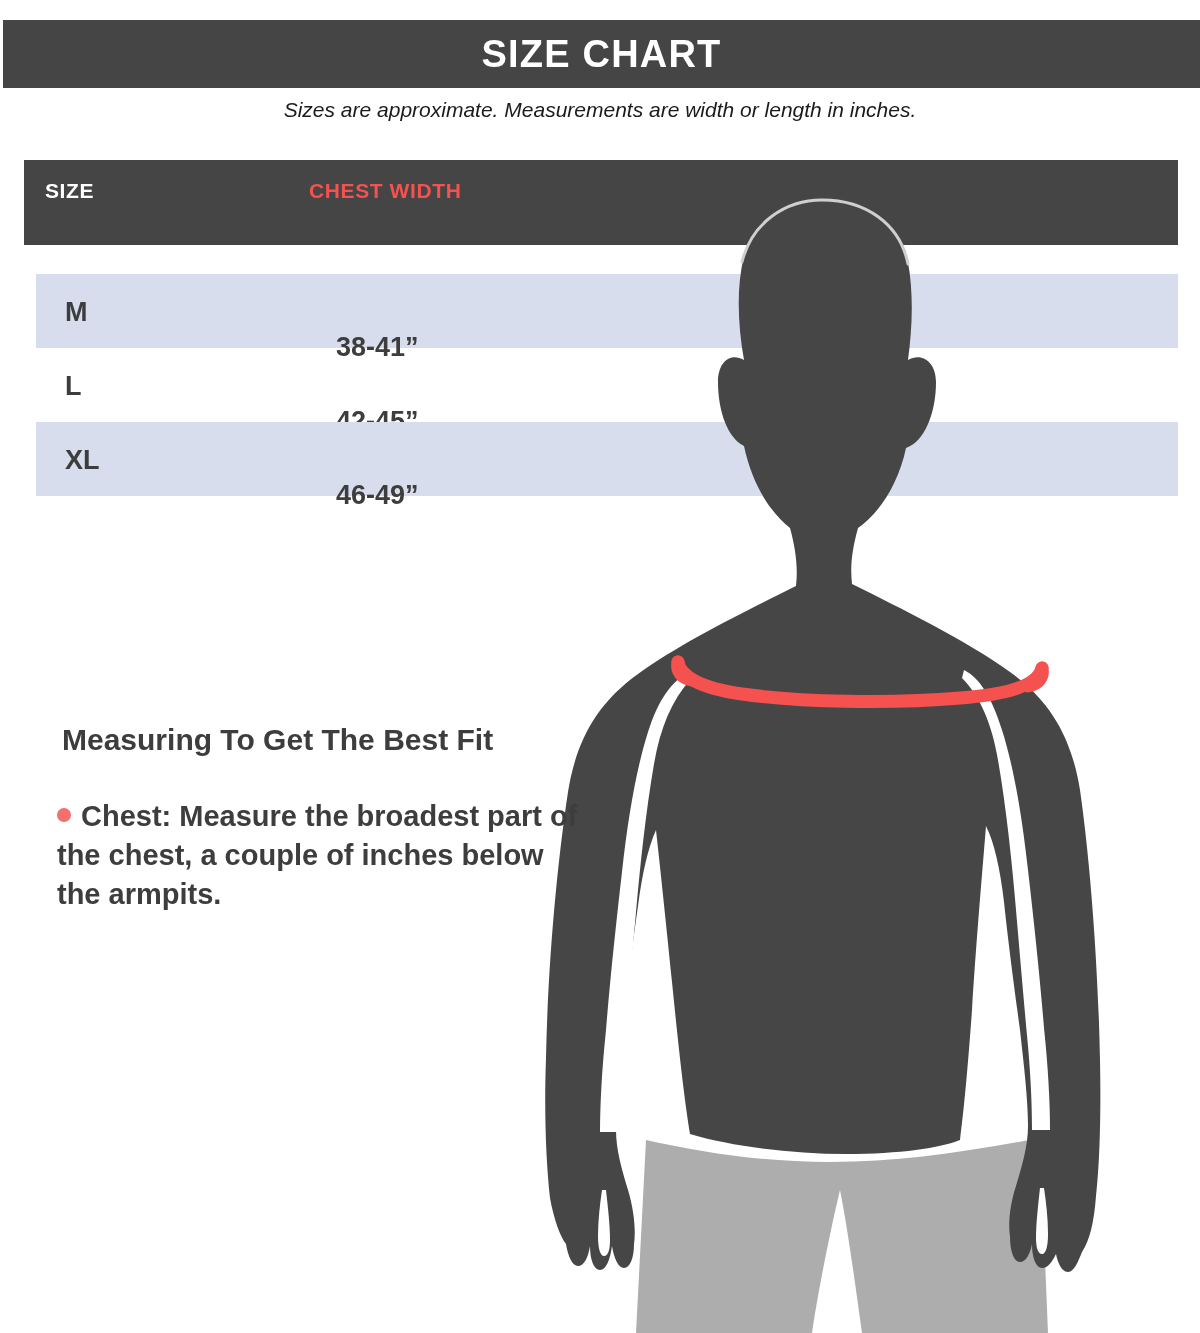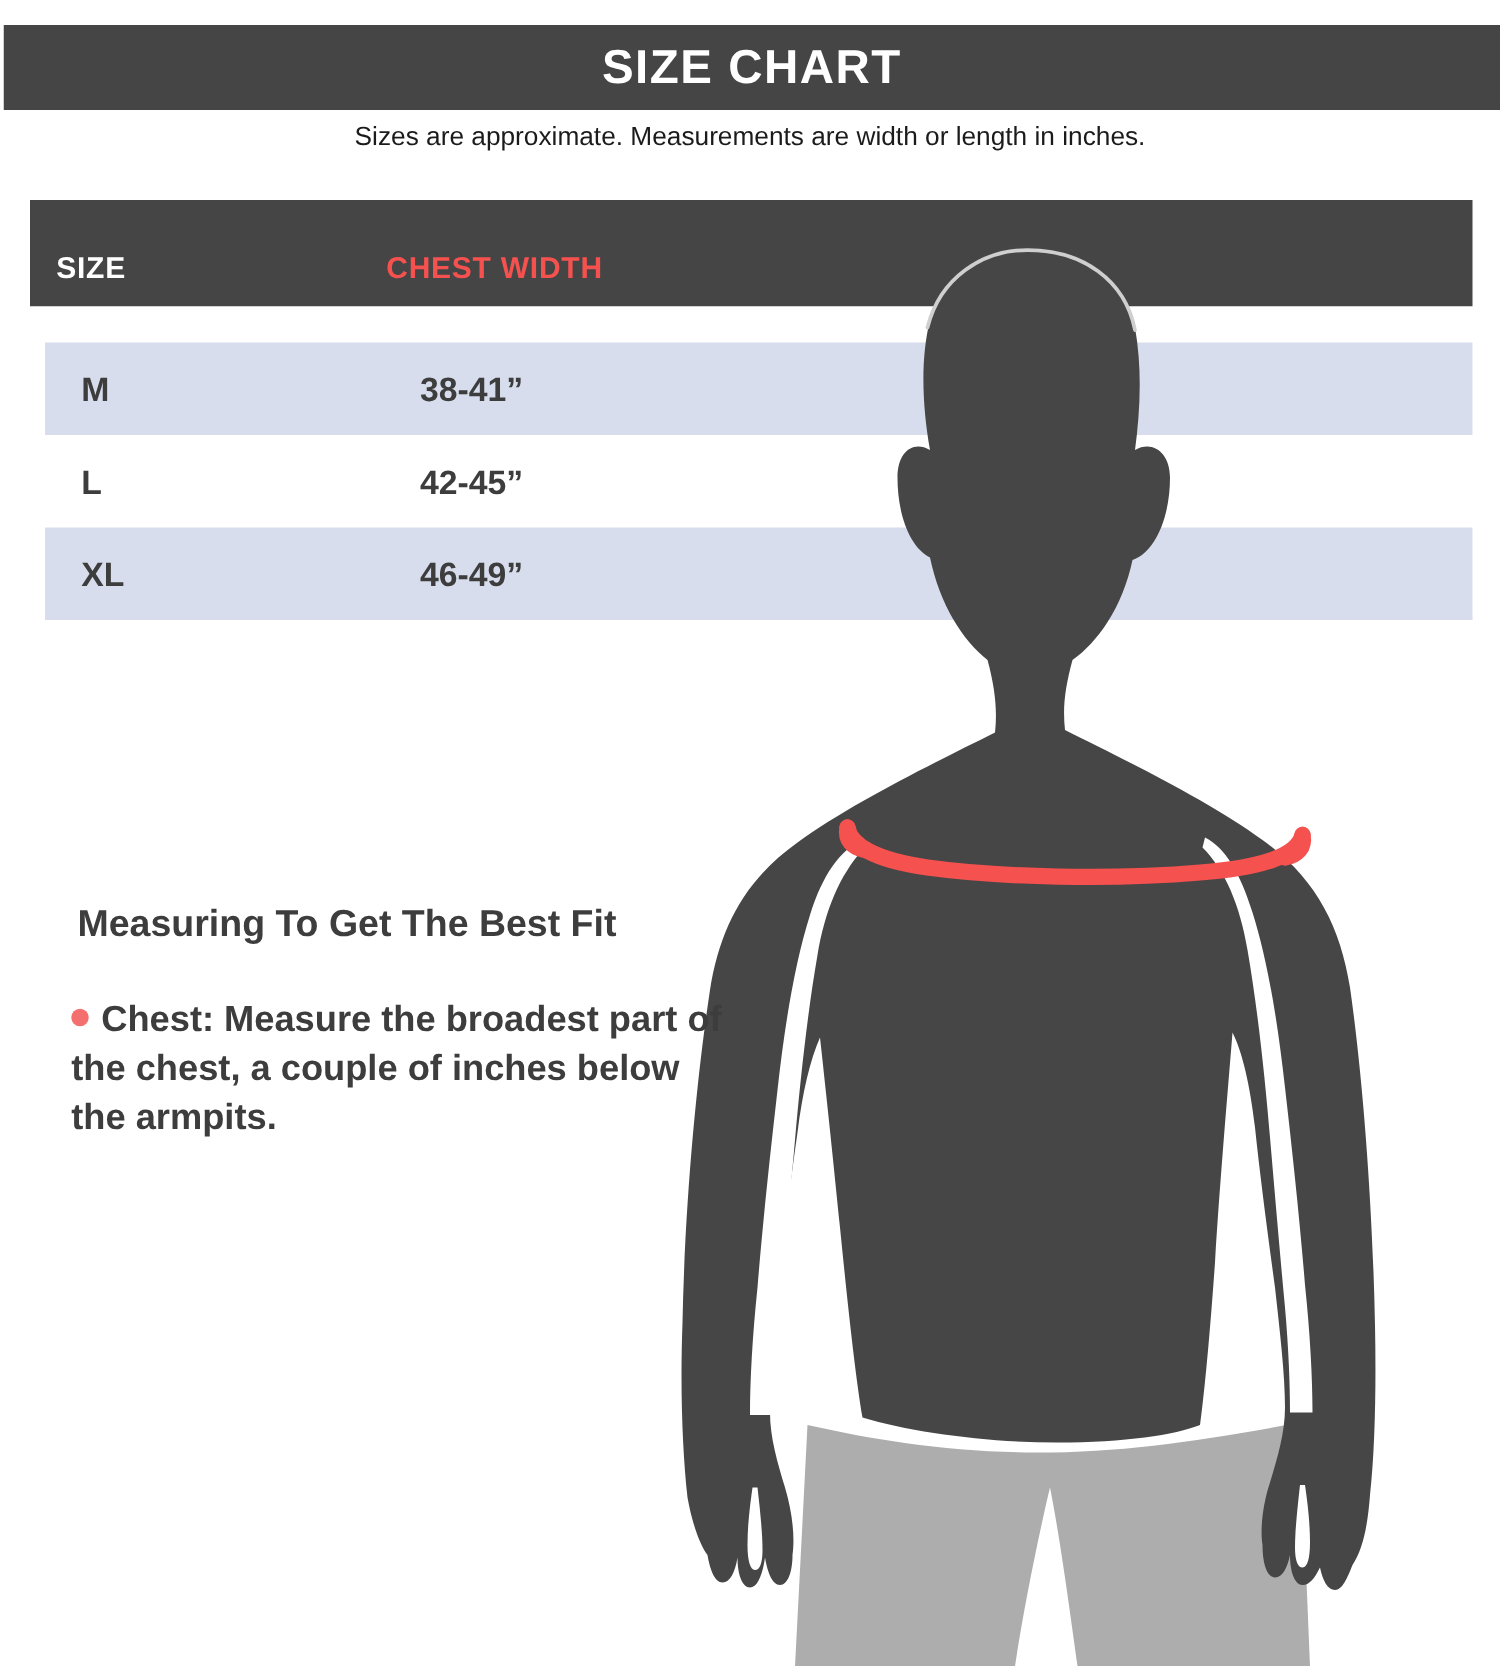--- a/index.html
+++ b/index.html
@@ -42,41 +42,42 @@
 
   .subtitle {
     position: absolute;
     left: 0;
     top: 98px;
     width: 1200px;
     text-align: center;
     font-size: 21px;
     color: #1b1b1b;
     font-weight: normal;
+    font-style: italic;
   }
 
   
   .table-wrap {
     position: absolute;
     left: 0;
     top: 160px;
     width: 1200px;
   }
   .table-head {
     position: absolute;
     left: 24px;
     top: 0px;
     width: 1154px;
     height: 85px;
     background: #454545;
   }
   .table-head .th {
     position: absolute;
-    top: 41px;
-    font-size: 24px;
+    top: 19px;
+    font-size: 21px;
     font-weight: bold;
     letter-spacing: 0.6px;
   }
   .th-size { left: 21px; color: #ffffff; }
   .th-chest { left: 285px; color: #f4514f; }
 
   .rows {
     position: absolute;
     left: 0;
     top: 114px;
@@ -100,21 +101,21 @@
   }
   .row .cell {
     position: absolute;
     top: 23px;
     font-size: 27px;
     font-weight: bold;
     color: #3d3d3d;
     white-space: nowrap;
   }
   .cell-size  { left: 65px; }
-  .cell-chest { left: 336px; }
+  .cell-chest { left: 336px; margin-top: 35px; }
 
   
   .notes {
     position: absolute;
     left: 0;
     top: 705px;
     width: 600px;
   }
   .notes-heading {
     position: absolute;

